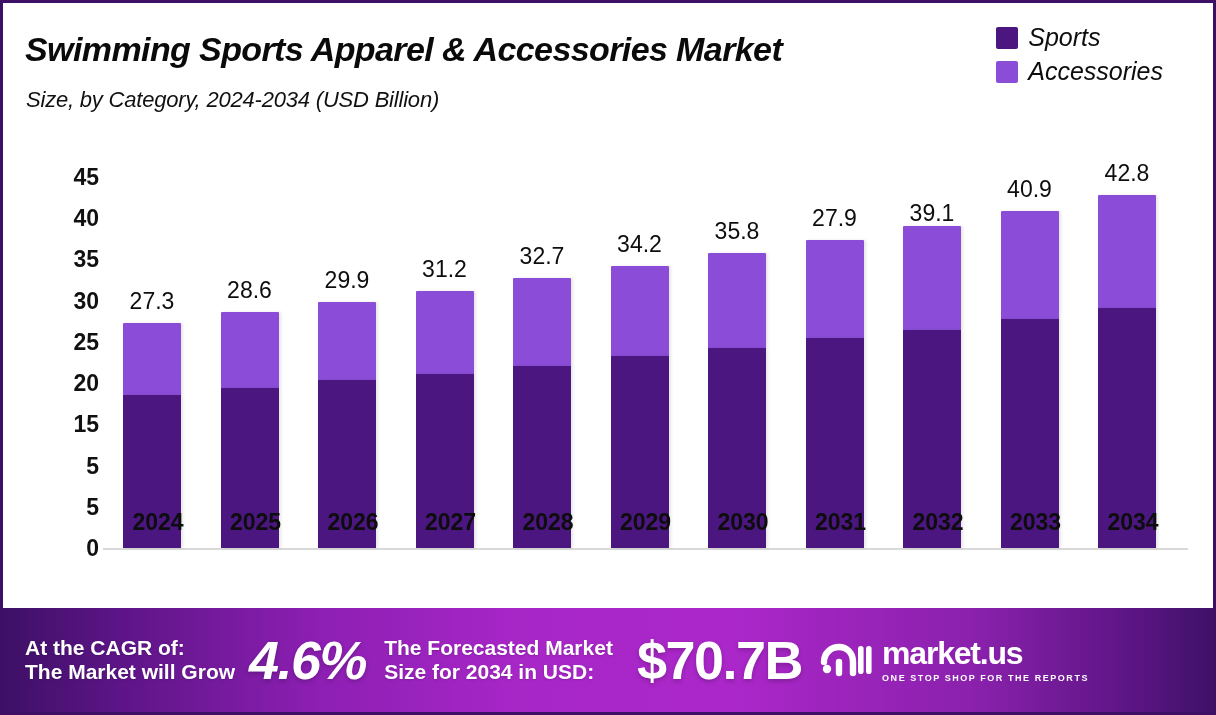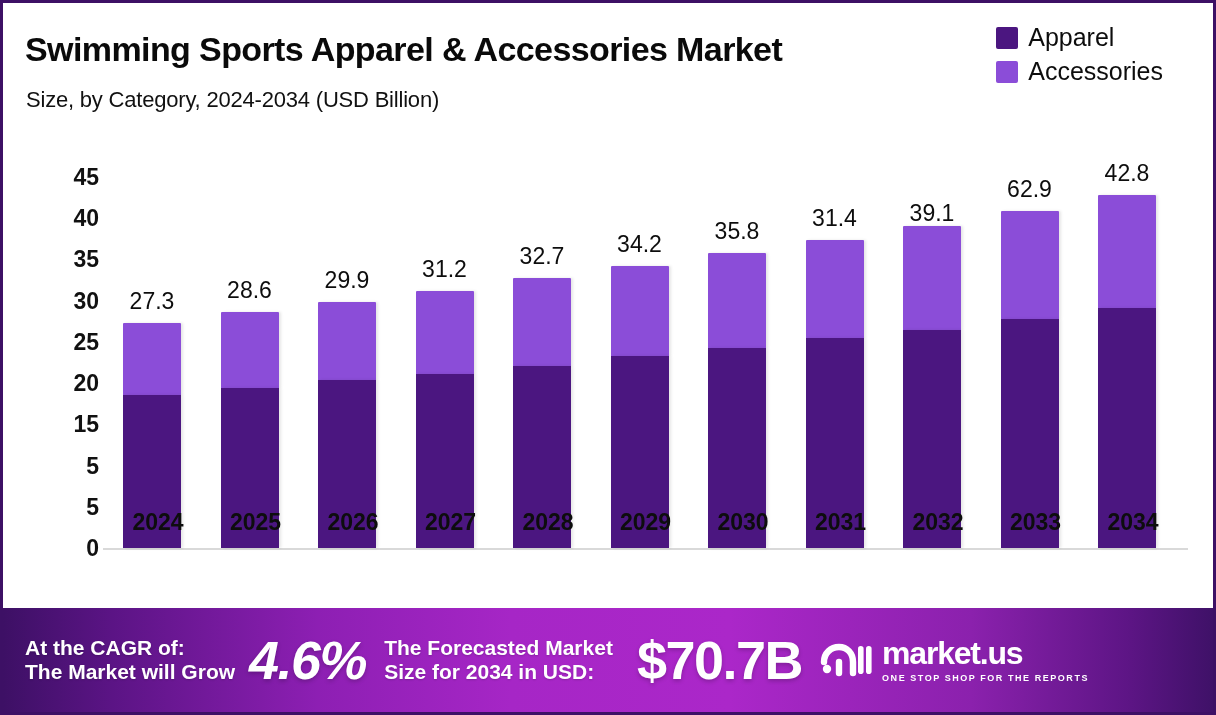--- a/index.html
+++ b/index.html
@@ -11,21 +11,21 @@
   }
   #root {
     position: relative;
     width: 1216px; height: 715px;
     background: #ffffff;
     border: 3px solid #3d1065;
     overflow: hidden;
   }
 
   
-  #header { position: absolute; left: 0; top: 0; width: 1210px; height: 130px; }
+  #header { position: absolute; left: 0; top: 0; width: 1210px; height: 130px; font-style: italic; }
   #title {
     position: absolute; left: 22px; top: 27px;
     font-size: 34px; font-weight: 800; color: #0a0a0a;
     letter-spacing: -0.6px; white-space: nowrap;
   }
   #subtitle {
     position: absolute; left: 23px; top: 84px;
     font-size: 22px; font-weight: 400; color: #111111;
     letter-spacing: -0.2px; white-space: nowrap;
   }
@@ -102,21 +102,21 @@
 <body>
 
 <div id="root">
 
   <div id="header">
     <div id="title">Swimming Sports Apparel &amp; Accessories Market</div>
     <div id="subtitle">Size, by Category, 2024-2034 (USD Billion)</div>
     <div id="legend">
         <div class="legend-row">
           <span class="legend-swatch" style="background: rgb(75, 22, 128);"></span>
-          <span class="legend-label">Apparel</span>
+          <span class="legend-label">Sports</span>
         </div>
         <div class="legend-row">
           <span class="legend-swatch" style="background: rgb(139, 77, 216);"></span>
           <span class="legend-label">Accessories</span>
         </div>
       </div>
   </div>
 
   <div id="plot">
     <div id="yaxis">
@@ -169,33 +169,33 @@
           <div class="seg seg-apparel" style="height: 192.096px; background: rgb(75, 22, 128);"></div>
           <div class="bar-xlabel">2029</div>
         </div>
         <div class="bar-group" style="left: 609px;">
           <div class="bar-total" style="bottom: 303.151px;">35.8</div>
           <div class="seg seg-accessories" style="height: 94.8111px; background: rgb(139, 77, 216);"></div>
           <div class="seg seg-apparel" style="height: 200.34px; background: rgb(75, 22, 128);"></div>
           <div class="bar-xlabel">2030</div>
         </div>
         <div class="bar-group" style="left: 706.5px;">
-          <div class="bar-total" style="bottom: 316.342px;">31.4</div>
+          <div class="bar-total" style="bottom: 316.342px;">27.9</div>
           <div class="seg seg-accessories" style="height: 98.1089px; background: rgb(139, 77, 216);"></div>
           <div class="seg seg-apparel" style="height: 210.233px; background: rgb(75, 22, 128);"></div>
           <div class="bar-xlabel">2031</div>
         </div>
         <div class="bar-group" style="left: 804px;">
           <div class="bar-total" style="bottom: 321px;">39.1</div>
           <div class="seg seg-accessories" style="height: 104.704px; background: rgb(139, 77, 216);"></div>
           <div class="seg seg-apparel" style="height: 217.653px; background: rgb(75, 22, 128);"></div>
           <div class="bar-xlabel">2032</div>
         </div>
         <div class="bar-group" style="left: 901.5px;">
-          <div class="bar-total" style="bottom: 345.198px;">62.9</div>
+          <div class="bar-total" style="bottom: 345.198px;">40.9</div>
           <div class="seg seg-accessories" style="height: 108.002px; background: rgb(139, 77, 216);"></div>
           <div class="seg seg-apparel" style="height: 229.196px; background: rgb(75, 22, 128);"></div>
           <div class="bar-xlabel">2033</div>
         </div>
         <div class="bar-group" style="left: 999px;">
           <div class="bar-total" style="bottom: 360.862px;">42.8</div>
           <div class="seg seg-accessories" style="height: 112.949px; background: rgb(139, 77, 216);"></div>
           <div class="seg seg-apparel" style="height: 239.913px; background: rgb(75, 22, 128);"></div>
           <div class="bar-xlabel">2034</div>
         </div>

